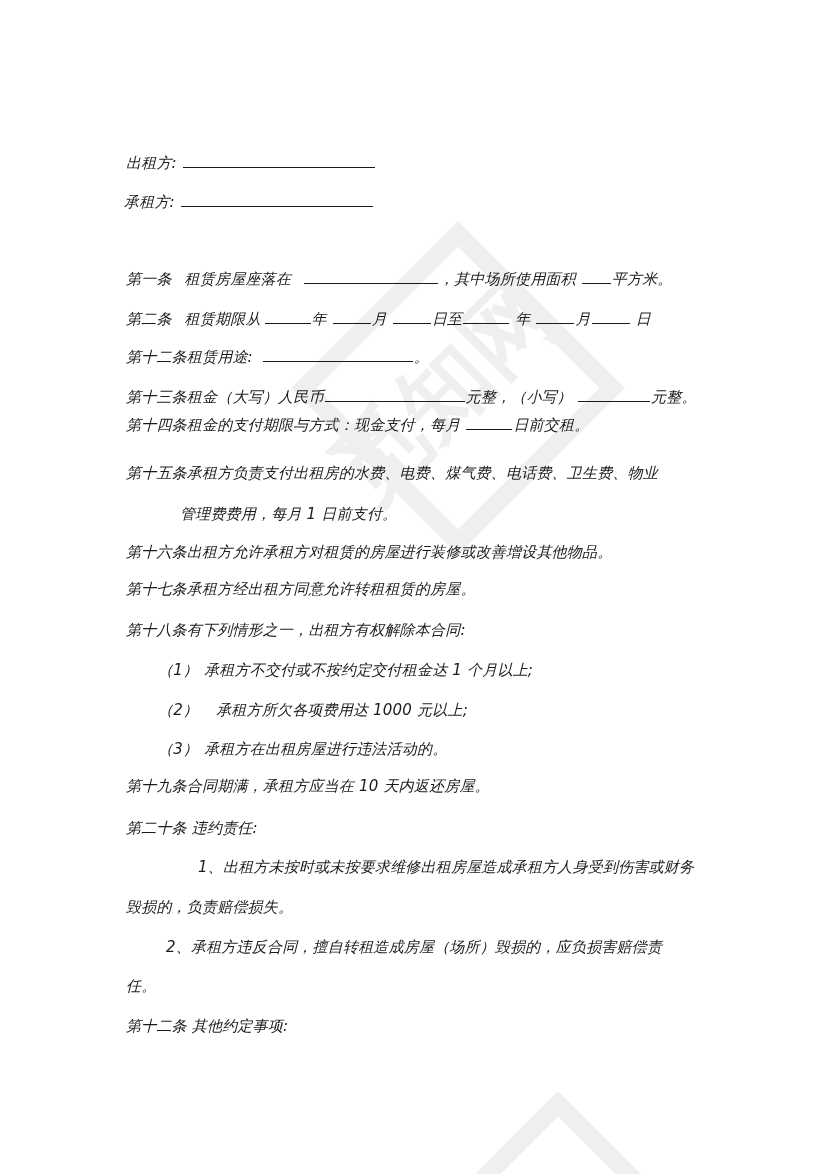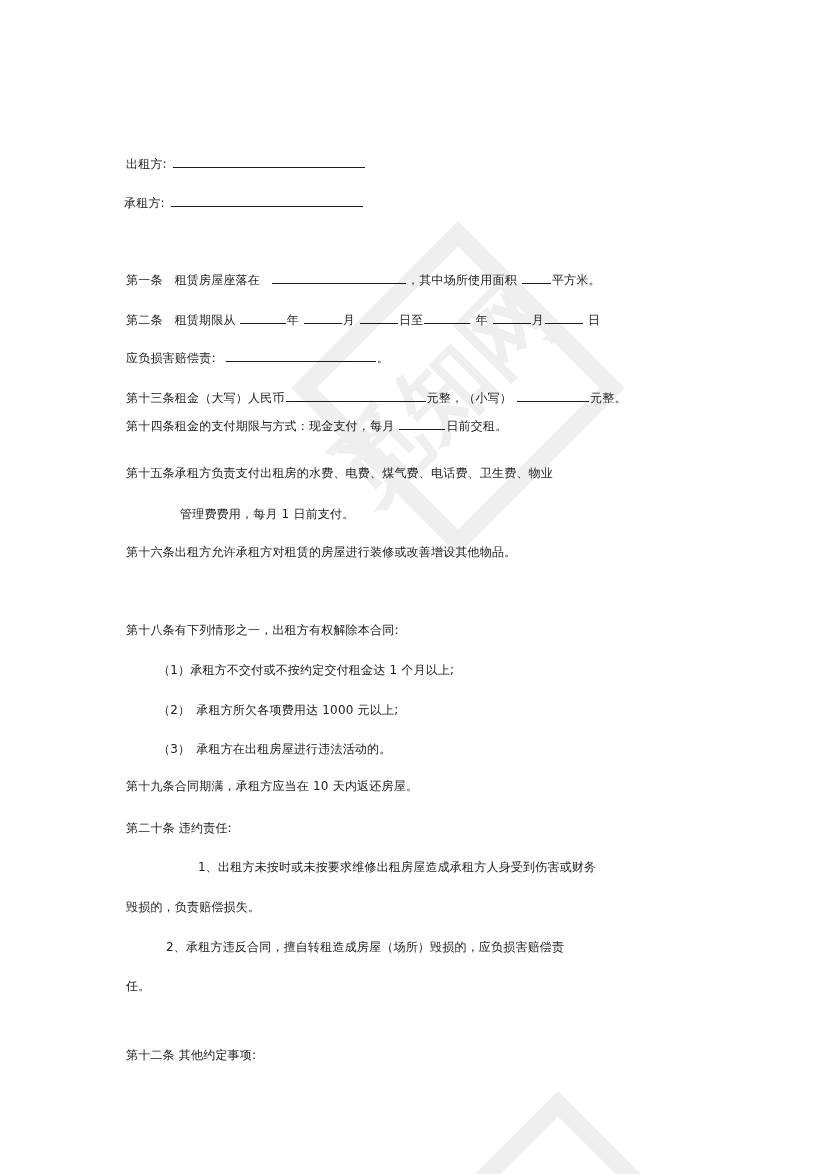--- a/index.html
+++ b/index.html
@@ -16,24 +16,25 @@
       color: #1a1a1a;
     }
     .page {
       position: absolute;
       left: 0; top: 0;
       width: 830px; height: 1174px;
     }
     .line {
       position: absolute;
       left: 126px;
-      font-size: 12px;
+      font-size: 15px;
       line-height: 22px;
       white-space: nowrap;
       letter-spacing: 0.2px;
+      font-style: italic;
     }
     .blank {
       display: inline-block;
       border-bottom: 1px solid #1a1a1a;
       height: 15px;
       vertical-align: baseline;
       margin: 0 1px;
     }
     .watermark {
       position: absolute;
@@ -85,53 +86,54 @@
     <span>第二条</span>
     <span style="margin-left:8px;">租赁期限从</span><span class="blank" style="width:46px; margin-left:4px;"></span><span>年</span>
     <span class="blank" style="width:38px;"></span><span>月</span>
     <span class="blank" style="width:38px;"></span><span>日至</span><span class="blank" style="width:46px;"></span>
     <span>年</span>
     <span class="blank" style="width:38px;"></span><span>月</span><span class="blank" style="width:38px;"></span>
     <span>日</span>
   </div>
 
   <div class="line" style="top:346px;">
-    <span>应负损害赔偿责:</span><span class="blank" style="width:150px; margin-left:10px;"></span><span>。</span>
+    <span>第十二条租赁用途:</span><span class="blank" style="width:150px; margin-left:10px;"></span><span>。</span>
   </div>
 
   <div class="line" style="top:386px;">
     <span>第十三条租金（大写）人民币</span><span class="blank" style="width:140px;"></span><span>元整，（小写）</span>
     <span class="blank" style="width:72px;"></span><span>元整。</span>
   </div>
 
   <div class="line" style="top:406px;margin-top:8px;">
     <span>第十四条租金的支付期限与方式：现金支付，每月</span>
     <span class="blank" style="width:46px;"></span><span>日前交租。</span>
   </div>
 
   <div class="line" style="top:462px;">第十五条承租方负责支付出租房的水费、电费、煤气费、电话费、卫生费、物业</div>
   <div class="line" style="top:503px; left:180px;">管理费费用，每月 1 日前支付。</div>
 
   <div class="line" style="top:541px;">第十六条出租方允许承租方对租赁的房屋进行装修或改善增设其他物品。</div>
 
+  <div class="line" style="top:578px;">第十七条承租方经出租方同意允许转租租赁的房屋。</div>
 
   <div class="line" style="top:619px;">第十八条有下列情形之一，出租方有权解除本合同:</div>
   <div class="line" style="top:659px; left:158px;">
-    <span>（1）</span><span style="">承租方不交付或不按约定交付租金达  1 个月以上;</span>
+    <span>（1）</span><span style="margin-left:6px;">承租方不交付或不按约定交付租金达  1 个月以上;</span>
   </div>
   <div class="line" style="top:699px; left:158px;">
-    <span>（2）</span><span style="margin-left:6px;">承租方所欠各项费用达  1000 元以上;</span>
+    <span>（2）</span><span style="margin-left:18px;">承租方所欠各项费用达  1000 元以上;</span>
   </div>
   <div class="line" style="top:738px; left:158px;">
     <span>（3）</span><span style="margin-left:6px;">承租方在出租房屋进行违法活动的。</span>
   </div>
 
   <div class="line" style="top:775px;">第十九条合同期满，承租方应当在 10 天内返还房屋。</div>
 
   <div class="line" style="top:817px;">第二十条    违约责任:</div>
   <div class="line" style="top:856px; left:166px;margin-left:32px;">1、出租方未按时或未按要求维修出租房屋造成承租方人身受到伤害或财务</div>
   <div class="line" style="top:896px;">毁损的，负责赔偿损失。</div>
   <div class="line" style="top:936px; left:166px;">2、承租方违反合同，擅自转租造成房屋（场所）毁损的，应负损害赔偿责</div>
   <div class="line" style="top:975px;">任。</div>
 
-  <div class="line" style="top:1015px;margin-top:29px;">第十二条  其他约定事项:</div>
+  <div class="line" style="top:1015px;">第十二条  其他约定事项:</div>
 
 </div>
 
 </body></html>

